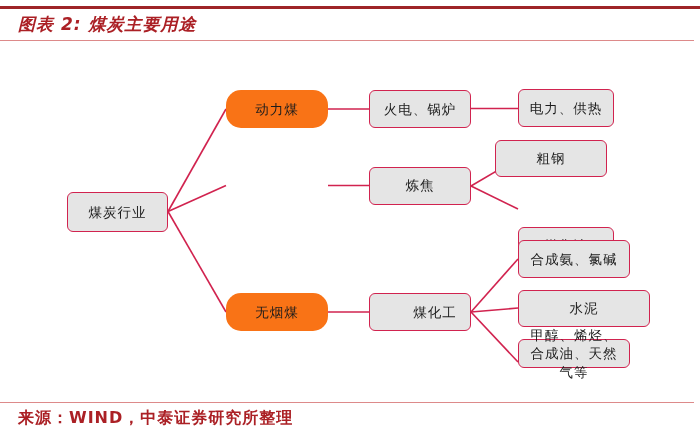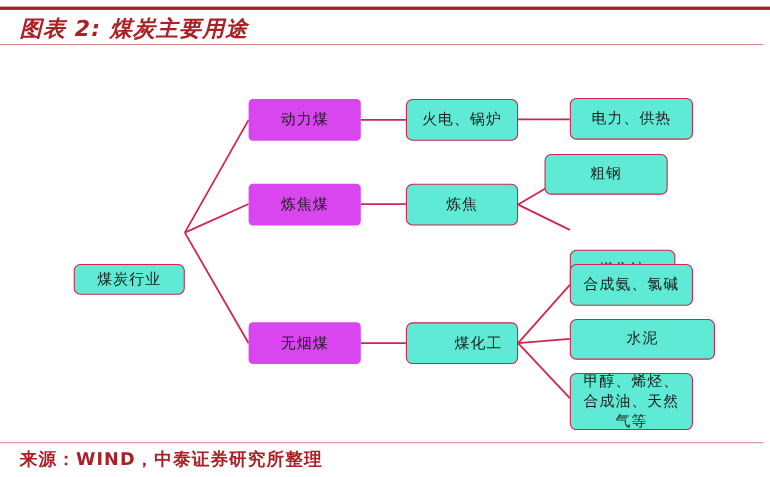--- a/index.html
+++ b/index.html
@@ -18,21 +18,21 @@
   
   .top-rule {
     position: absolute;
     left: 0; top: 6px;
     width: 700px; height: 3px;
     background: #9e2428;
   }
   .chart-title {
     position: absolute;
     left: 18px; top: 13px;
-    font-size: 20px;
+    font-size: 17px;
     font-weight: bold;
     font-style: italic;
     color: #ab2025;
     letter-spacing: 1px;
     white-space: nowrap;
   }
   .title-rule {
     position: absolute;
     left: 0; top: 40px;
     width: 694px; height: 1px;
@@ -67,27 +67,27 @@
     justify-content: center;
     text-align: center;
     font-size: 13.5px;
     color: #1c1c1c;
     letter-spacing: 1px;
     line-height: 1.35;
     box-sizing: border-box;
     padding: 2px 6px;
   }
   .node-white {
-    background: #5eead4;
+    background: #e5e5e5;
     border: 1.6px solid #d1234f;
     border-radius: 6px;
   }
   .node-gray {
-    background: #d946ef;
-    border-radius: 4px;
+    background: #f97316;
+    border-radius: 15px;
   }
 </style>
 </head>
 <body>
 
 <div class="page">
 
   <div class="top-rule"></div>
   <div class="chart-title">图表 2: 煤炭主要用途</div>
   <div class="title-rule"></div>
@@ -105,33 +105,32 @@
 
       <line x1="471" y1="108.5" x2="518" y2="108.5"></line>
       <line x1="471" y1="186" x2="518" y2="158.5"></line>
       <line x1="471" y1="186" x2="518" y2="209"></line>
       <line x1="471" y1="312" x2="518" y2="259"></line>
       <line x1="471" y1="312" x2="518" y2="308"></line>
       <line x1="471" y1="312" x2="518" y2="362"></line>
     </g>
   </svg>
 
-  <div class="node node-white" style="left:67px; top:192px; width:101px; height:28px;margin-top:48px;">煤炭行业</div>
+  <div class="node node-white" style="left:67px; top:192px; width:101px; height:40px;">煤炭行业</div>
 
   <div class="node node-gray" style="left:226px; top:90px;  width:102px; height:38px;">动力煤</div>
-  <div class="node node-gray" style="left:226px; top:167px; width:102px; height:38px;">炼焦煤</div>
   <div class="node node-gray" style="left:226px; top:293px; width:102px; height:38px;">无烟煤</div>
 
   <div class="node node-white" style="left:369px; top:90px;  width:102px; height:38px;">火电、锅炉</div>
   <div class="node node-white" style="left:369px; top:167px; width:102px; height:38px;font-family:Liberation Serif, serif;">炼焦</div>
   <div class="node node-white" style="left:369px; top:293px; width:102px; height:38px;padding-left:36px;">煤化工</div>
 
-  <div class="node node-white" style="left:518px; top:89px;  width:112px; height:38px;">电力、供热</div>
+  <div class="node node-white" style="left:518px; top:89px;  width:96px; height:38px;">电力、供热</div>
   <div class="node node-white" style="left:495px; top:140px; width:112px; height:37px;">粗钢</div>
   <div class="node node-white" style="left:518px; top:191px; width:96px; height:37px;margin-top:36px;">煤焦油</div>
   <div class="node node-white" style="left:518px; top:240px; width:112px; height:38px;">合成氨、氯碱</div>
   <div class="node node-white" style="left:518px; top:290px; width:132px; height:37px;">水泥</div>
-  <div class="node node-white" style="left:518px; top:339px; width:112px; height:52px;">甲醇、烯烃、合成油、天然气等</div>
+  <div class="node node-white" style="left:518px; top:339px; width:112px; height:29px;">甲醇、烯烃、合成油、天然气等</div>
 
   <div class="footer-rule"></div>
   <div class="source-note">来源：WIND，中泰证券研究所整理</div>
 
 </div>
 
 </body></html>

